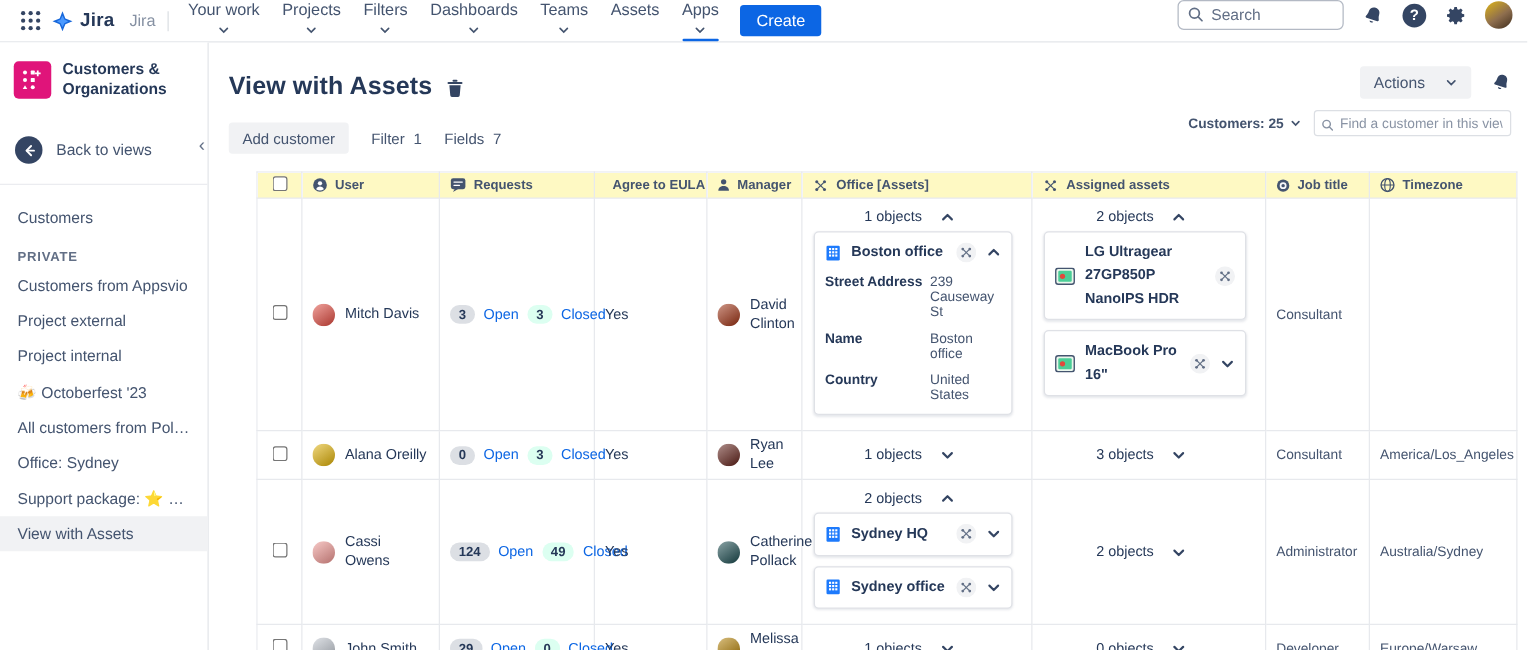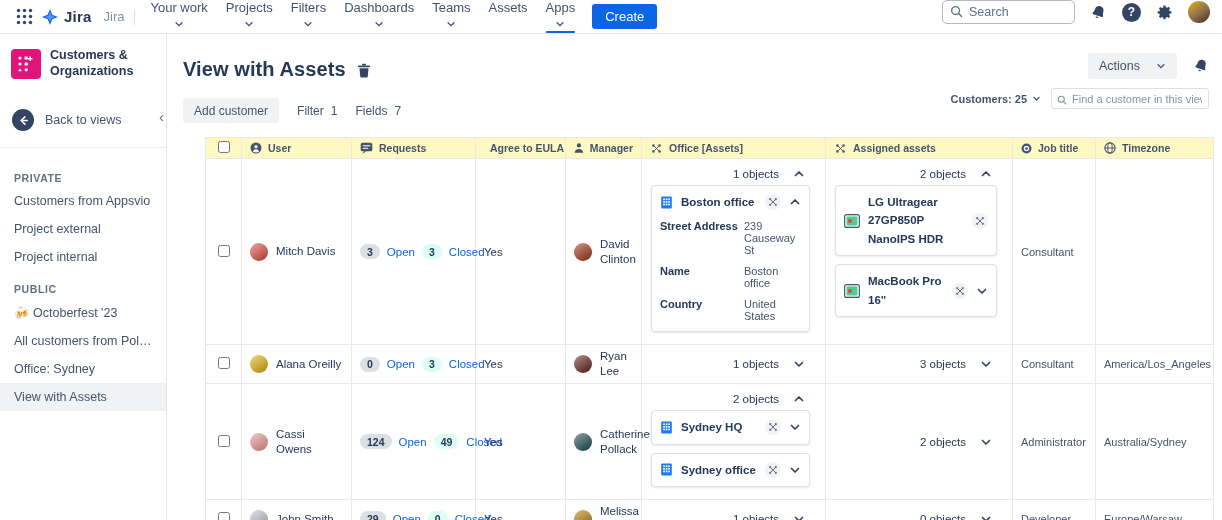--- a/index.html
+++ b/index.html
@@ -88,21 +88,21 @@
   .user-wrap { display:flex; align-items:center; gap:8px; cursor:pointer; }
   .avatar { width:18px; height:18px; border-radius:50%; flex:none;
             background:linear-gradient(145deg, rgba(255,255,255,.5), rgba(0,0,0,.25)), var(--av,#888); }
   .uname { line-height:1.3; }
 
   .req-wrap { display:flex; align-items:center; gap:7px; white-space:nowrap; }
   .pill { background:#DCDFE4; border-radius:9px; padding:1.5px 7px; font-size:10.5px; font-weight:600; color:#253858; }
   .pill.green { background:#DCFFF1; }
   .req-link { color:#0C66E4; font-size:11.5px; cursor:pointer; }
 
-  .count-line { display:flex; justify-content:flex-end; align-items:center; gap:14px;
+  .count-line { display:flex; justify-content:center; align-items:center; gap:14px;
                 padding:5px 12px 5px 0; font-size:11.5px; color:#253858; cursor:pointer; }
   .obj-card { background:#fff; border:1px solid #DFE1E6; border-radius:4px;
               box-shadow:0 1px 2px rgba(9,30,66,.1); padding:7px 8px; margin:0 7px 8px 1px;
               display:flex; align-items:center; gap:8px; cursor:pointer; }
   .obj-card .oname { font-weight:700; font-size:11.5px; line-height:1.6; flex:1; }
   .obj-card.block { display:block; }
   .obj-card-head { display:flex; align-items:center; gap:8px; }
   .obj-fields { margin-top:9px; }
   .obj-frow { display:flex; margin-bottom:9px; }
   .obj-frow:last-child { margin-bottom:2px; }
@@ -248,30 +248,31 @@
         <svg width="11" height="11" viewBox="0 0 12 12">
             <path d="M7.5 2L3.5 6l4 4" stroke="#fff" stroke-width="1.7" fill="none" stroke-linecap="round" stroke-linejoin="round"></path>
             <line x1="3.8" y1="6" x2="10" y2="6" stroke="#fff" stroke-width="1.7" stroke-linecap="round"></line>
           </svg>
       </span>
       <span class="back-label">Back to views</span>
     </div>
     <div class="side-divider"></div>
 
     <div class="side-list">
+      <div class="side-item">Customers</div>
 
       <div class="side-heading">PRIVATE</div>
       <div class="side-item">Customers from Appsvio</div>
       <div class="side-item">Project external</div>
       <div class="side-item">Project internal</div>
 
-      <div class="side-heading">PUBLIC</div>
       <div class="side-item">🍻 Octoberfest '23</div>
       <div class="side-item">All customers from Poland</div>
       <div class="side-item">Office: Sydney</div>
+      <div class="side-item">Support package: ⭐ VIP</div>
       <div class="side-item selected">View with Assets</div>
     </div>
   </div>
 
   <div class="main">
     <div class="title-row">
       <span class="page-title">View with Assets</span>
       <span class="trash-btn">
         <svg width="14" height="15" viewBox="0 0 14 15">
             <g fill="#344563">

